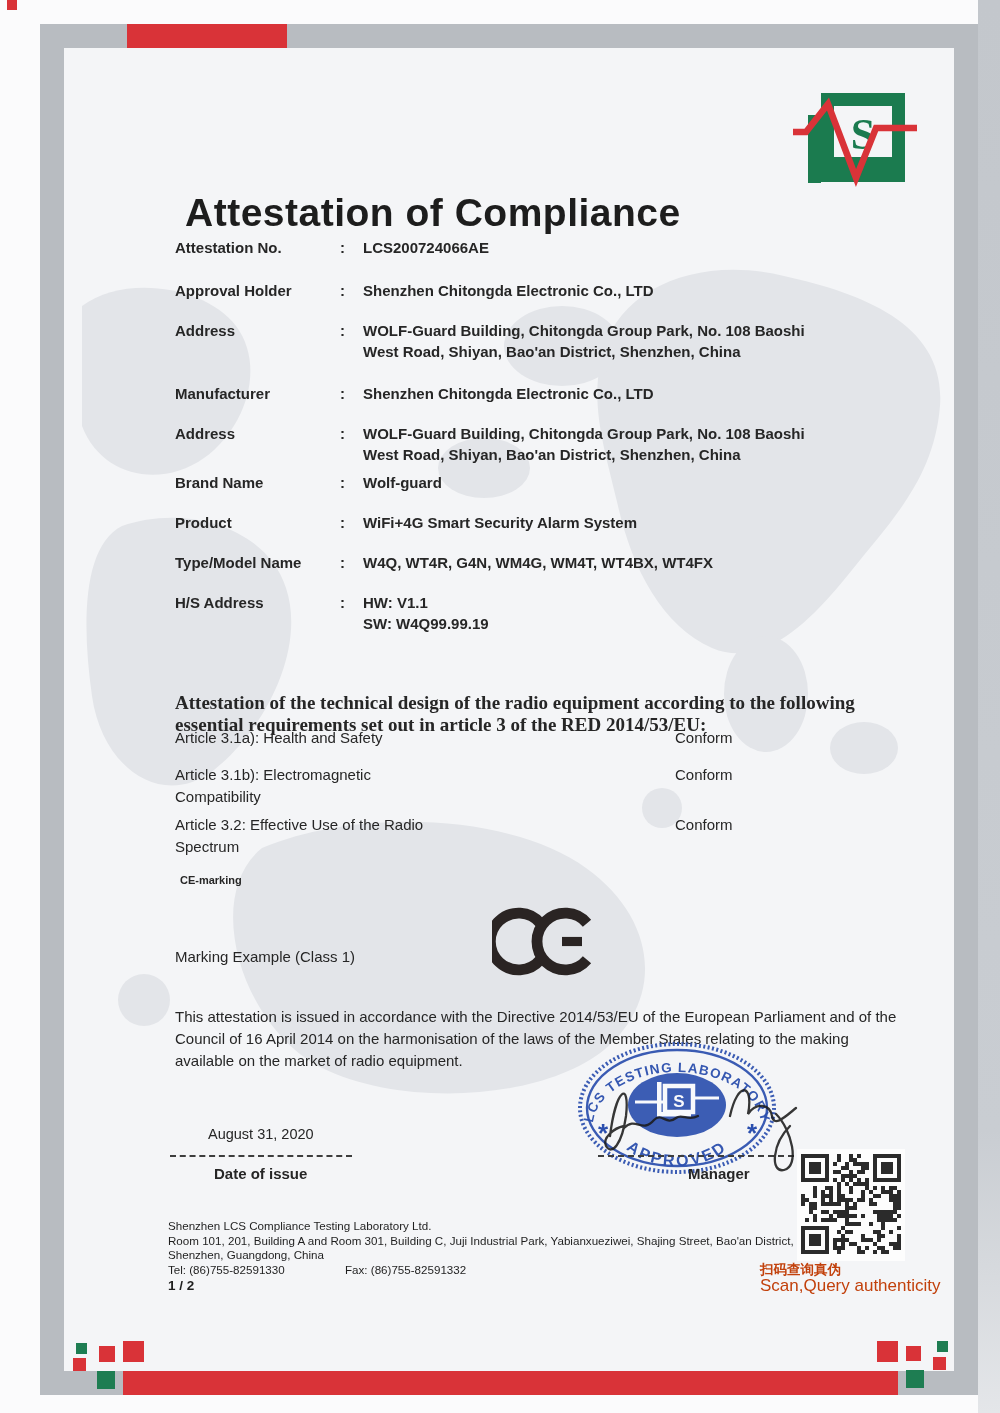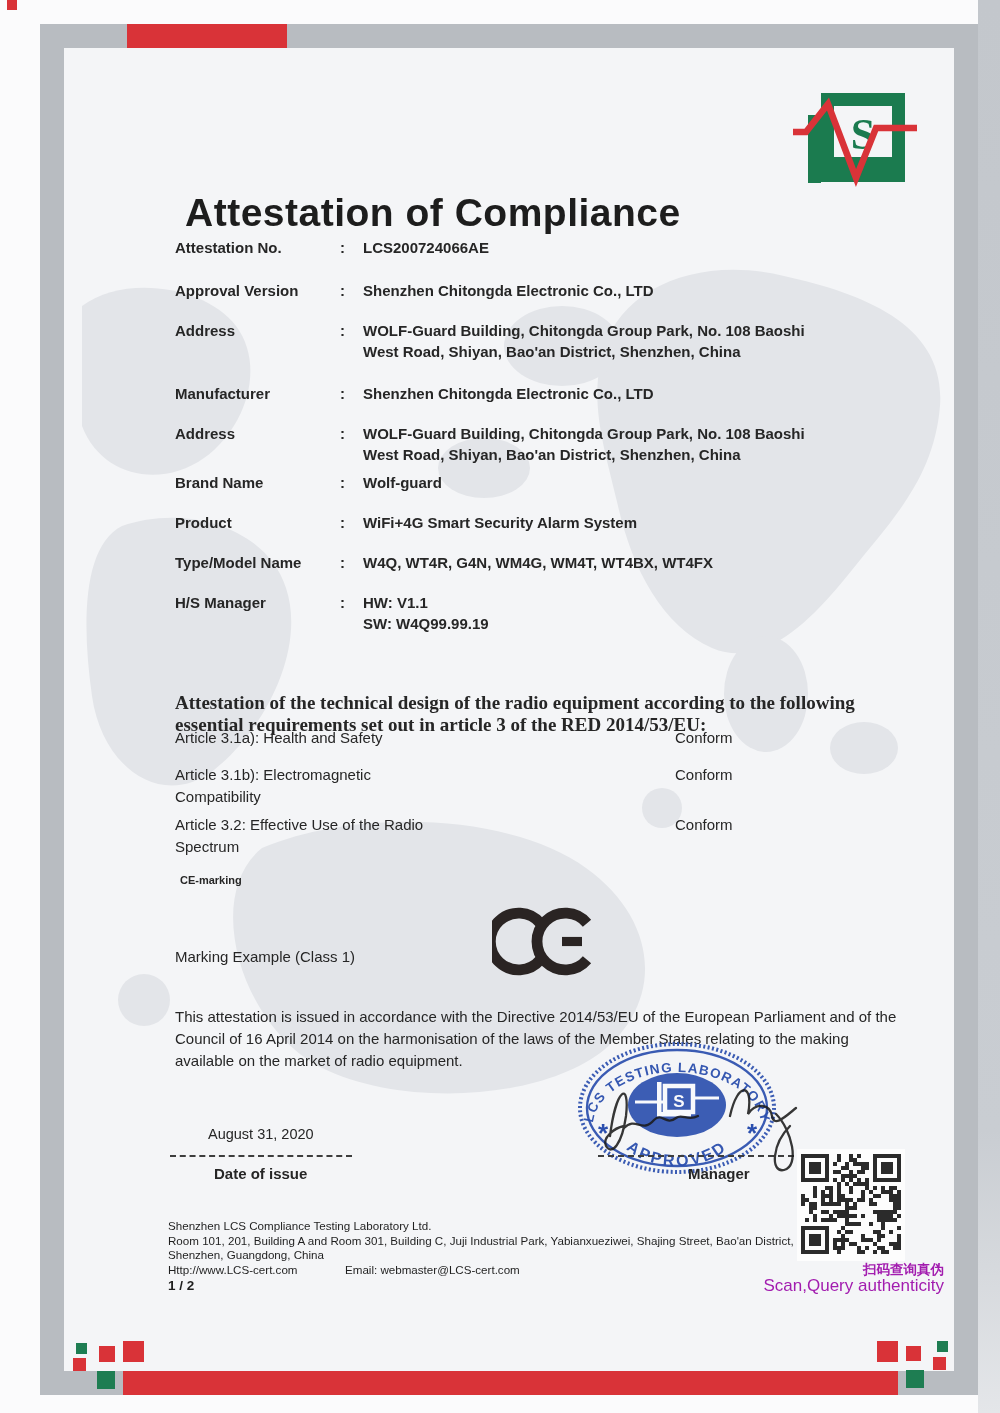--- a/index.html
+++ b/index.html
@@ -46,21 +46,21 @@
   .dash-date{left:170px;top:1155px;width:182px;}
   .dash-mgr{left:598px;top:1155px;width:196px;}
   .sig-label{font-size:15px;font-weight:bold;z-index:6;}
   .lab-date{left:214px;top:1165px;}
   .lab-mgr{left:688px;top:1165px;}
   .footer{left:168px;top:1219px;font-size:11.6px;line-height:14.6px;z-index:4;white-space:nowrap;color:#1f1f1f;}
   .footer .row{position:relative;}
   .footer .col2{position:absolute;left:177px;top:0;}
   .pageno{font-size:13.5px;font-weight:bold;margin-top:2px;}
   .qr-wrap{left:797px;top:1149px;width:108px;height:112px;background:#fdfdfd;z-index:5;}
-  .qr-captions{left:760px;top:1262px;width:184px;text-align:right;z-index:5;color:#a21caf;}
+  .qr-captions{left:760px;top:1262px;width:184px;text-align:left;z-index:5;color:#c2410c;}
   .qr-cn{font-size:13.5px;font-weight:bold;line-height:16px;}
   .qr-en{font-size:17px;line-height:16px;}
 </style>
 </head>
 <body>
 
 <div class="abs scan-strip"></div>
 <div class="abs corner-sliver"></div>
 <div class="abs band band-top"></div>
 <div class="abs band band-left"></div>
@@ -104,21 +104,21 @@
   <text x="70" y="61" font-size="44" font-weight="bold" fill="#1b7b4f" text-anchor="middle" font-family="Liberation Serif, DejaVu Serif, serif">S</text>
   <polyline points="-4,44 13,44 35,16 63,90 83,40 124,40" fill="none" stroke="#d93338" stroke-width="6.5" stroke-linejoin="miter"></polyline>
 </svg>
 
 <div class="abs field-row" style="top:237px">
   <span class="flabel">Attestation No.</span>
   <span class="fcolon">:</span>
   <span class="fvalue ml">LCS200724066AE</span>
 </div>
 <div class="abs field-row" style="top:280px">
-  <span class="flabel">Approval Version</span>
+  <span class="flabel">Approval Holder</span>
   <span class="fcolon">:</span>
   <span class="fvalue ml">Shenzhen Chitongda Electronic Co., LTD</span>
 </div>
 <div class="abs field-row" style="top:320px">
   <span class="flabel">Address</span>
   <span class="fcolon">:</span>
   <span class="fvalue ml">WOLF-Guard Building, Chitongda Group Park, No. 108 Baoshi
 West Road, Shiyan, Bao'an District, Shenzhen, China</span>
 </div>
 <div class="abs field-row" style="top:383px">
@@ -141,21 +141,21 @@
   <span class="flabel">Product</span>
   <span class="fcolon">:</span>
   <span class="fvalue ml">WiFi+4G Smart Security Alarm System</span>
 </div>
 <div class="abs field-row" style="top:552px">
   <span class="flabel">Type/Model Name</span>
   <span class="fcolon">:</span>
   <span class="fvalue ml">W4Q, WT4R, G4N, WM4G, WM4T, WT4BX, WT4FX</span>
 </div>
 <div class="abs field-row" style="top:592px">
-  <span class="flabel">H/S Manager</span>
+  <span class="flabel">H/S Address</span>
   <span class="fcolon">:</span>
   <span class="fvalue ml">HW: V1.1
 SW: W4Q99.99.19</span>
 </div>
 
 <p class="abs intro" style="margin:0">Attestation of the technical design of the radio equipment according to the following essential requirements set out in article 3 of the RED 2014/53/EU:</p>
 
 <div class="abs article-row" style="top:727px">
   <span class="ml">Article 3.1a): Health and Safety</span>
   <span class="aresult">Conform</span>
@@ -222,22 +222,22 @@
 <div class="abs dashline dash-date"></div>
 <div class="abs sig-label lab-date">Date of issue</div>
 <div class="abs dashline dash-mgr"></div>
 <div class="abs sig-label lab-mgr">Manager</div>
 
 <div class="abs footer">
   <div class="row">Shenzhen LCS Compliance Testing Laboratory Ltd.</div>
   <div class="row">Room 101, 201, Building A and Room 301, Building C, Juji Industrial Park, Yabianxueziwei, Shajing Street, Bao'an District,</div>
   <div class="row">Shenzhen, Guangdong, China</div>
   <div class="row">
-    <span>Http://www.LCS-cert.com</span>
-    <span class="col2">Email: webmaster@LCS-cert.com</span>
+    <span>Tel: (86)755-82591330</span>
+    <span class="col2">Fax: (86)755-82591332</span>
   </div>
   <div class="pageno">1 / 2</div>
 </div>
 
 <div class="abs qr-wrap">
   <svg id="qr" viewBox="0 0 25 25" width="100" height="100" style="margin:5px 0 0 4px">
       <rect x="0" y="0" width="7" height="7" fill="#2b2b2b"></rect>
       <rect x="1" y="1" width="5" height="5" fill="#fdfdfd"></rect>
       <rect x="2" y="2" width="3" height="3" fill="#2b2b2b"></rect>
       <rect x="18" y="0" width="7" height="7" fill="#2b2b2b"></rect>

